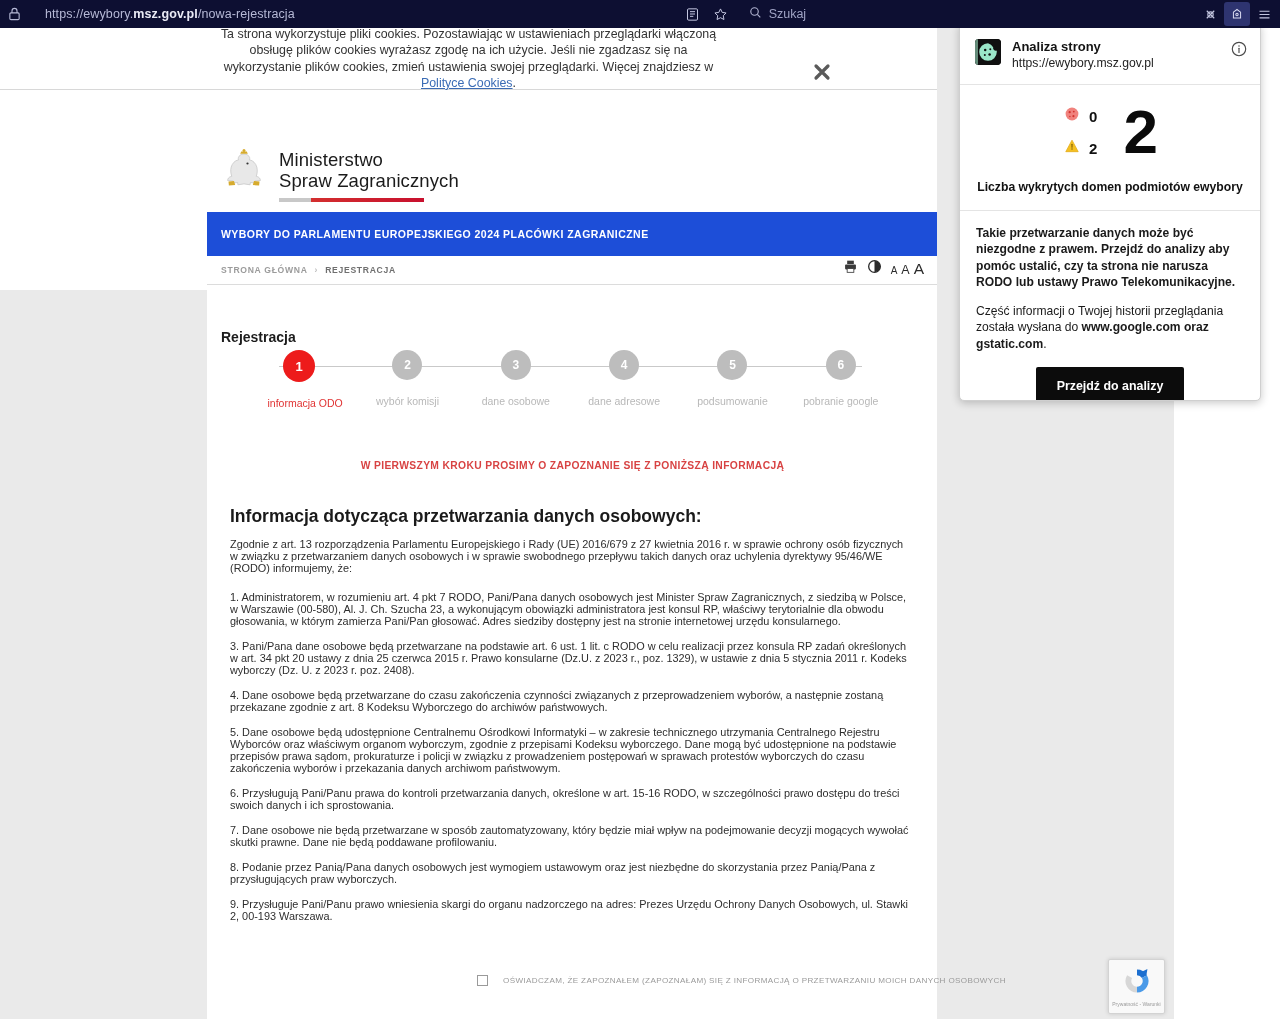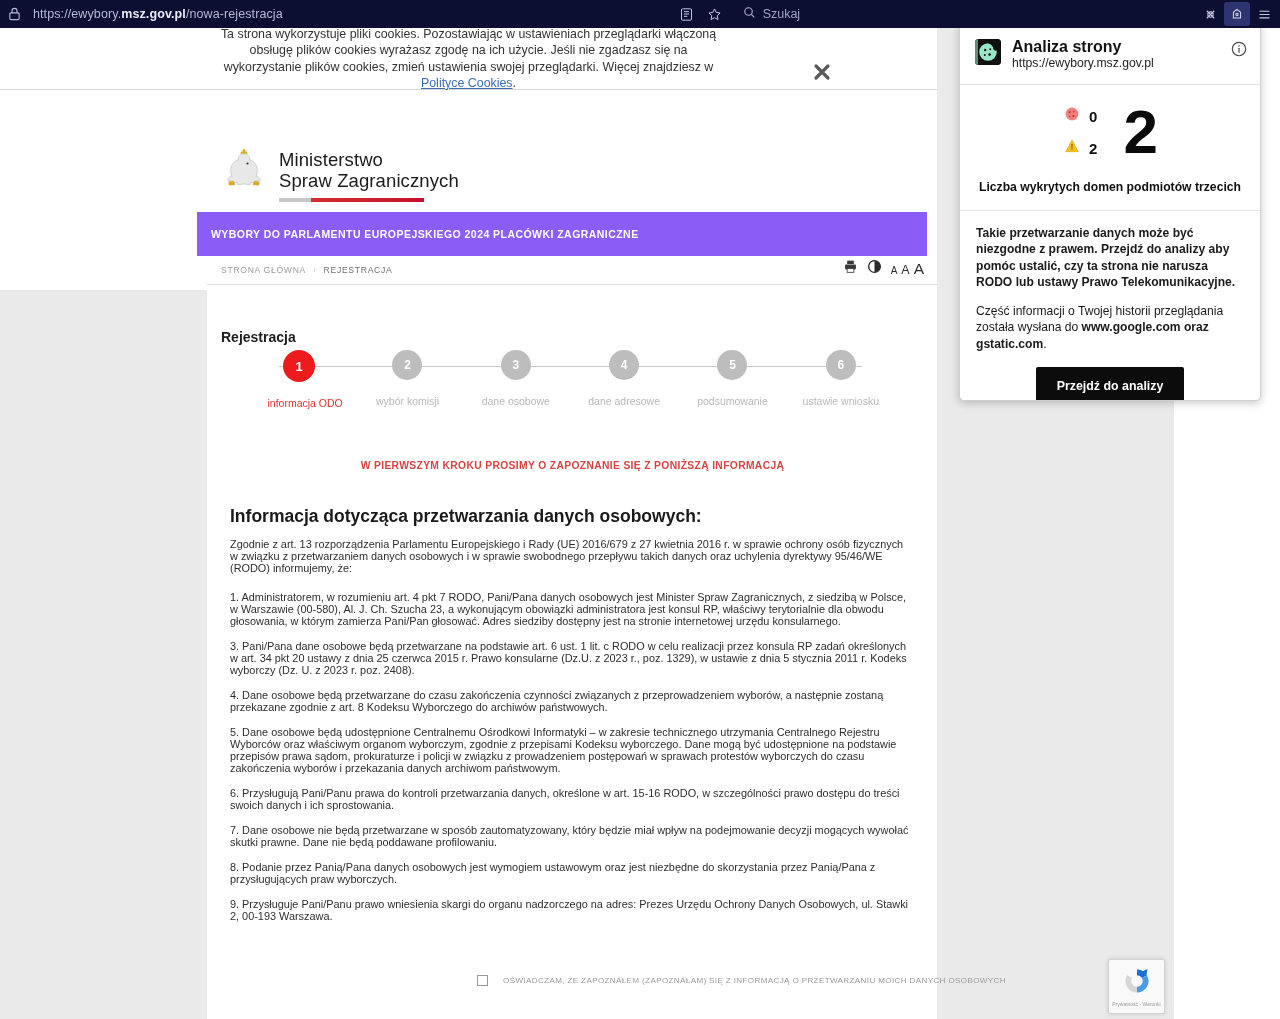--- a/index.html
+++ b/index.html
@@ -14,21 +14,21 @@
   .browser-bar {
     position: absolute; top: 0; left: 0;
     width: 1280px; height: 28px;
     background: #0d0f32;
     display: flex; align-items: center;
     color: #b9bcd8;
     z-index: 40;
   }
   .url-wrap {
     display: flex; align-items: center;
-    margin-left: 8px; gap: 12px;
+    margin-left: 8px; gap: 24px;
     flex: 0 0 auto;
   }
   .lock-icon { width: 13px; height: 14px; display:block; }
   .url-text {
     font-size: 12.5px; color: #b6b9d6; letter-spacing: .1px;
     white-space: nowrap;
   }
   .url-text b { color: #e9eaf5; font-weight: 700; }
   .chrome-spacer { flex: 1 1 auto; }
   .chrome-icon {
@@ -95,39 +95,39 @@
     font-size: 18.5px; line-height: 20.5px; color: #1b1b1b;
     font-family: "Liberation Sans", sans-serif; letter-spacing: .1px;
   }
   .logo-rule {
     margin-top: 7px; width: 145px; height: 4px;
     background: linear-gradient(to right,#c8c8c8 0%, #c8c8c8 22%, #d32f2f 22%, #c8102e 100%);
   }
 
   
   .navy-bar {
-    position: absolute; left: 197px; top: 184px;
+    position: absolute; left: 207px; top: 184px;
     width: 730px; height: 44px;
-    background: #8b5cf6;
+    background: #1d4ed8;
     display: flex; align-items: center;
   }
   .navy-title {
     color: #ffffff; font-size: 10.5px; font-weight: 700;
     letter-spacing: .45px; margin-left: 14px;
   }
   .crumb-bar {
     position: absolute; left: 207px; top: 228px;
     width: 730px; height: 29px;
     background: #ffffff;
     border-bottom: 1px solid #dcdcdc;
     display: flex; align-items: center;
   }
   .crumb {
     margin-left: 14px; font-size: 8.6px; letter-spacing: .7px;
-    color: #9b9b9b; display: flex; align-items: center; gap: 7px;
+    color: #9b9b9b; display: flex; align-items: center; gap: 7px; font-weight: bold;
   }
   .crumb .sep { color: #bdbdbd; }
   .crumb .cur { color: #6f6f6f; }
   .crumb-tools {
     position: absolute; right: 13px; top: 3px;
     display: flex; align-items: center; gap: 9px;
     color: #3a3a3a;
   }
   .font-sizes { display: flex; align-items: baseline; gap: 4px; color:#2b2b2b; }
   .font-sizes span:nth-child(1){ font-size: 10px; }
@@ -223,21 +223,21 @@
     padding: 15px 14px 13px 15px;
     border-bottom: 1px solid #e4e4e4;
     position: relative;
   }
   .cookie-logo {
     width: 26px; height: 26px; border-radius: 4px;
     background: #0f0f0f; flex: 0 0 auto;
     display: flex; align-items: center; justify-content: center;
     position: relative; overflow: hidden;
   }
-  .popup-title { font-size: 16px; font-weight: 700; color: #131313; line-height: 16px;}
+  .popup-title { font-size: 13px; font-weight: 700; color: #131313; line-height: 16px;}
   .popup-url { font-size: 12.2px; color: #222; line-height: 16px; }
   .info-icon {
     position: absolute; right: 13px; top: 17px;
     width: 16px; height: 16px; color: #4b4b4b;
   }
   .popup-stats {
     display: flex; align-items: center; justify-content: center;
     gap: 26px; padding: 18px 0 4px 0;
   }
   .stat-col { display: flex; flex-direction: column; gap: 12px; }
@@ -411,21 +411,21 @@
         <div class="step">
           <div class="step-dot">4</div>
           <div class="step-label">dane adresowe</div>
         </div>
         <div class="step">
           <div class="step-dot">5</div>
           <div class="step-label">podsumowanie</div>
         </div>
         <div class="step">
           <div class="step-dot">6</div>
-          <div class="step-label">ustawie wniosku</div>
+          <div class="step-label">pobranie google</div>
         </div>
       </div>
   </div>
 
   <div class="notice">W PIERWSZYM KROKU PROSIMY O ZAPOZNANIE SIĘ Z PONIŻSZĄ INFORMACJĄ</div>
   <div class="content-h2">Informacja dotycząca przetwarzania danych osobowych:</div>
   <div class="paras" id="paras-container">
       <div class="para first">Zgodnie z art. 13 rozporządzenia Parlamentu Europejskiego i Rady (UE) 2016/679 z 27 kwietnia 2016 r. w sprawie ochrony osób fizycznych w związku z przetwarzaniem danych osobowych i w sprawie swobodnego przepływu takich danych oraz uchylenia dyrektywy 95/46/WE (RODO) informujemy, że:</div>
       <div class="para">1. Administratorem, w rozumieniu art. 4 pkt 7 RODO, Pani/Pana danych osobowych jest Minister Spraw Zagranicznych, z siedzibą w Polsce, w Warszawie (00-580), Al. J. Ch. Szucha 23, a wykonującym obowiązki administratora jest konsul RP, właściwy terytorialnie dla obwodu głosowania, w którym zamierza Pani/Pan głosować. Adres siedziby dostępny jest na stronie internetowej urzędu konsularnego.</div>
       <div class="para">3. Pani/Pana dane osobowe będą przetwarzane na podstawie art. 6 ust. 1 lit. c RODO w  celu realizacji przez konsula RP zadań określonych w art. 34 pkt 20 ustawy  z dnia 25 czerwca 2015 r.  Prawo konsularne (Dz.U. z 2023 r., poz. 1329), w ustawie z dnia 5 stycznia 2011 r. Kodeks wyborczy (Dz. U. z  2023 r. poz. 2408).</div>
@@ -502,21 +502,21 @@
             <path d="M9 7v3.4" stroke="#7a5c00" stroke-width="1.2" stroke-linecap="round"></path>
             <circle cx="9" cy="12.4" r=".75" fill="#7a5c00"></circle>
           </svg>
         </span>
         <span class="num">2</span>
       </div>
     </div>
     <div class="big-num">2</div>
   </div>
 
-  <div class="popup-caption">Liczba wykrytych domen podmiotów trzecich</div>
+  <div class="popup-caption">Liczba wykrytych domen podmiotów ewybory</div>
 
   <div class="popup-body">
     <div class="popup-p strong">Takie przetwarzanie danych może być niezgodne z prawem. Przejdź do analizy aby pomóc ustalić, czy ta strona nie narusza RODO lub ustawy Prawo Telekomunikacyjne.</div>
     <div class="popup-p"><span>Część informacji o Twojej historii przeglądania została wysłana do </span><b>www.google.com oraz gstatic.com</b><span>.</span></div>
     <div class="popup-cta-wrap">
       <button class="popup-cta">Przejdź do analizy</button>
     </div>
   </div>
 </div>
 

